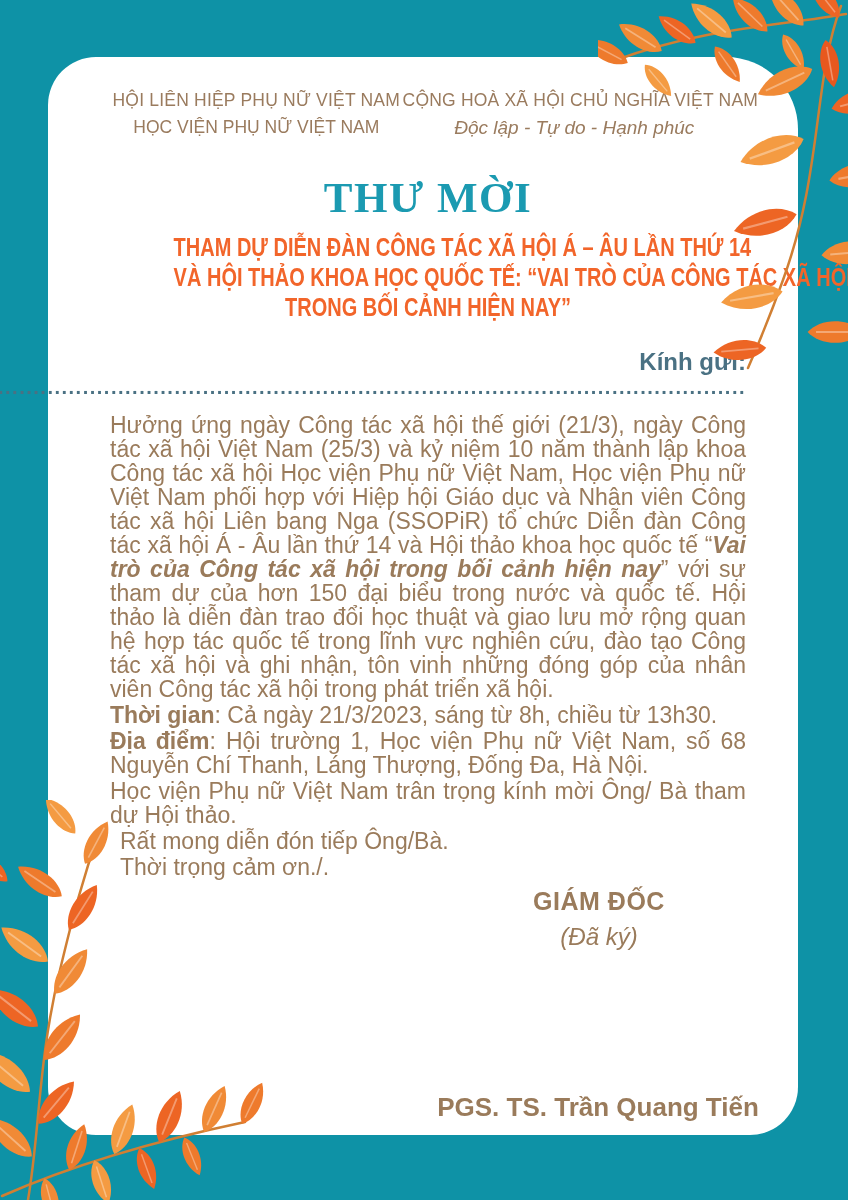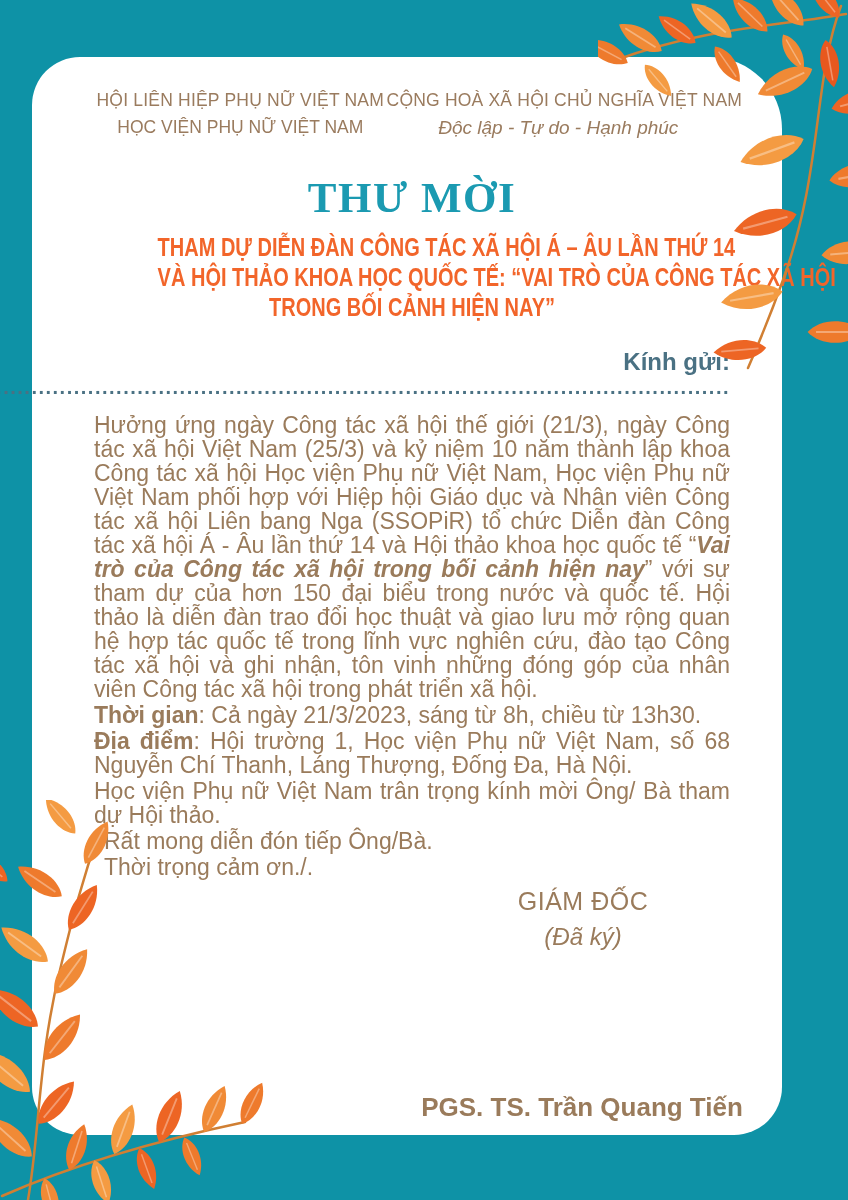--- a/index.html
+++ b/index.html
@@ -9,21 +9,21 @@
     -webkit-font-smoothing: antialiased;
   }
   .page {
     position: relative;
     width: 848px; height: 1200px;
     background: #0E92A6;
     overflow: hidden;
   }
   .card {
     position: absolute;
-    left: 32px; top: 57px;
+    left: 48px; top: 57px;
     width: 750px; height: 1078px;
     background: #ffffff;
     border-radius: 48px 72px 48px 48px;
     box-sizing: border-box;
     padding: 28px 52px 0 62px;
     z-index: 1;
   }
   
   .letterhead { display: flex; color: #9A7B5E; margin-top: 2px; }
   .lh-col { text-align: center; line-height: 27px; }
@@ -87,21 +87,21 @@
   .bold-italic { font-weight: bold; font-style: italic; }
   .closing { text-align: left; padding-left: 10px; }
   
   .signature {
     margin-top: 8px;
     margin-left: 349px;
     width: 280px;
     text-align: center;
     color: #9A7B5B;
   }
-  .sig-title { font-size: 25px; font-weight: normal; letter-spacing: 0.5px; }
+  .sig-title { font-size: 25px; font-weight: bold; letter-spacing: 0.5px; }
   .sig-note  { font-size: 24px; font-style: italic; margin-top: 7px; }
   .sig-name {
     position: absolute;
     bottom: 12px; right: 0;
     width: 400px;
     text-align: center;
     font-size: 26px;
     font-weight: bold;
     color: #9A7B5B;
   }

